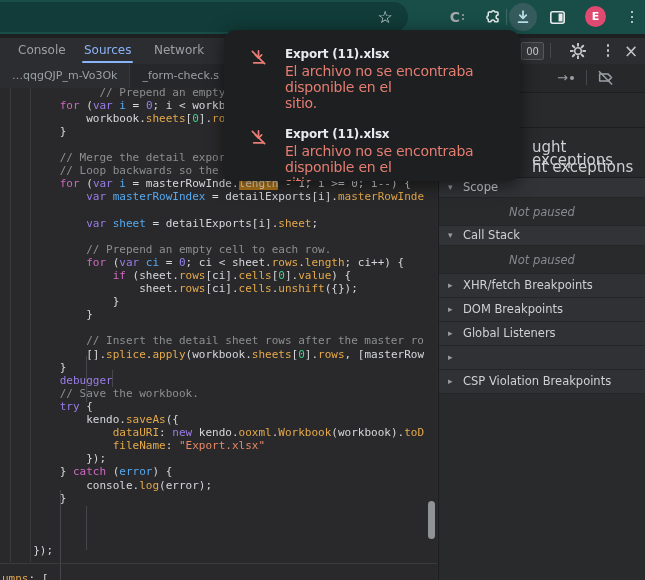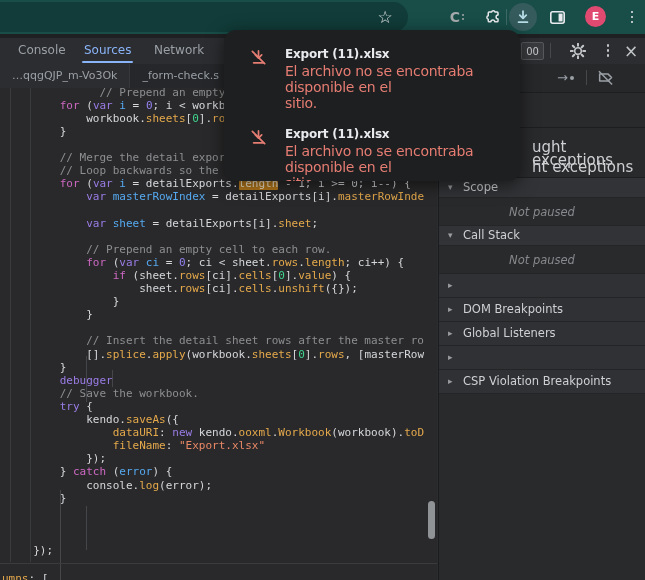--- a/index.html
+++ b/index.html
@@ -180,21 +180,21 @@
       <div class="guide" style="left:60px;top:402px;height:98px"></div>
       <div class="guide" style="left:86px;top:418px;height:44px"></div>
       <div id="code-lines">
           <div class="cl" style="top: -2.5px;"><span class="t-com">            // Prepend an empty cell to each row.</span></div>
           <div class="cl" style="top: 10.6px;"><span class="t-def">      </span><span class="t-kw1">for</span><span class="t-def"> (</span><span class="t-kw2">var</span><span class="t-var"> i</span><span class="t-def"> = </span><span class="t-num">0</span><span class="t-def">; i &lt; workb</span></div>
           <div class="cl" style="top: 23.7px;"><span class="t-def">          workbook.</span><span class="t-prop">sheets</span><span class="t-def">[</span><span class="t-numg">0</span><span class="t-def">].</span><span class="t-prop">ro</span></div>
           <div class="cl" style="top: 36.8px;"><span class="t-def">      }</span></div>
           <div class="cl" style="top: 49.9px;"></div>
           <div class="cl" style="top: 63px;"><span class="t-com">      // Merge the detail expor</span></div>
           <div class="cl" style="top: 76.1px;"><span class="t-com">      // Loop backwards so the</span></div>
-          <div class="cl" style="top: 89.2px;"><span class="t-def">      </span><span class="t-kw1">for</span><span class="t-def"> (</span><span class="t-kw2">var</span><span class="t-var"> i</span><span class="t-def"> = detailExports.</span><span class="t-hl">length</span><span class="t-def"> - 1; i &gt;= 0; i--) {</span></div>
+          <div class="cl" style="top: 89.2px;"><span class="t-def">      </span><span class="t-kw1">for</span><span class="t-def"> (</span><span class="t-kw2">var</span><span class="t-var"> i</span><span class="t-def"> = masterRowInde.</span><span class="t-hl">length</span><span class="t-def"> - 1; i &gt;= 0; i--) {</span></div>
           <div class="cl" style="top: 102.3px;"><span class="t-def">          </span><span class="t-kw2">var</span><span class="t-var"> masterRowIndex</span><span class="t-def"> = detailExports[i].</span><span class="t-prop">masterRowInde</span></div>
           <div class="cl" style="top: 115.4px;"></div>
           <div class="cl" style="top: 128.5px;"><span class="t-def">          </span><span class="t-kw2">var</span><span class="t-var"> sheet</span><span class="t-def"> = detailExports[i].</span><span class="t-prop">sheet</span><span class="t-def">;</span></div>
           <div class="cl" style="top: 141.6px;"></div>
           <div class="cl" style="top: 154.7px;"><span class="t-com">          // Prepend an empty cell to each row.</span></div>
           <div class="cl" style="top: 167.8px;"><span class="t-def">          </span><span class="t-kw1">for</span><span class="t-def"> (</span><span class="t-kw2">var</span><span class="t-var"> ci</span><span class="t-def"> = </span><span class="t-num">0</span><span class="t-def">; ci &lt; sheet.</span><span class="t-prop">rows</span><span class="t-def">.</span><span class="t-prop">length</span><span class="t-def">; ci++) {</span></div>
           <div class="cl" style="top: 180.9px;"><span class="t-def">              </span><span class="t-kw1">if</span><span class="t-def"> (sheet.</span><span class="t-prop">rows</span><span class="t-def">[ci].</span><span class="t-prop">cells</span><span class="t-def">[</span><span class="t-numg">0</span><span class="t-def">].</span><span class="t-prop">value</span><span class="t-def">) {</span></div>
           <div class="cl" style="top: 194px;"><span class="t-def">                  sheet.</span><span class="t-prop">rows</span><span class="t-def">[ci].</span><span class="t-prop">cells</span><span class="t-def">.</span><span class="t-prop">unshift</span><span class="t-def">({});</span></div>
           <div class="cl" style="top: 207.1px;"><span class="t-def">              }</span></div>
           <div class="cl" style="top: 220.2px;"><span class="t-def">          }</span></div>
@@ -238,21 +238,21 @@
       </div>
       <div class="strip-line" style="top:63px"></div>
       <div class="excrow" style="top:77px">ught exceptions</div>
       <div class="excrow" style="top:97px">ht exceptions</div>
       <div class="strip-line" style="top:113px"></div>
       <div class="side-sections" id="side-sections">
           <div class="sec-h"><span class="arr">▾</span><span>Scope</span></div>
           <div class="sec-b">Not paused</div>
           <div class="sec-h"><span class="arr">▾</span><span>Call Stack</span></div>
           <div class="sec-b">Not paused</div>
-          <div class="sec-c"><span class="arr">▸</span></div>
+          <div class="sec-c"><span class="arr">▸</span><span>XHR/fetch Breakpoints</span></div>
           <div class="sec-c"><span class="arr">▸</span><span>DOM Breakpoints</span></div>
           <div class="sec-c"><span class="arr">▸</span><span>Global Listeners</span></div>
           <div class="sec-c"><span class="arr">▸</span></div>
           <div class="sec-c"><span class="arr">▸</span><span>CSP Violation Breakpoints</span></div>
         </div>
     </div>
   </div>
 
   <div class="dlpopup" id="dl-popup">
       <div class="dl-entry">

